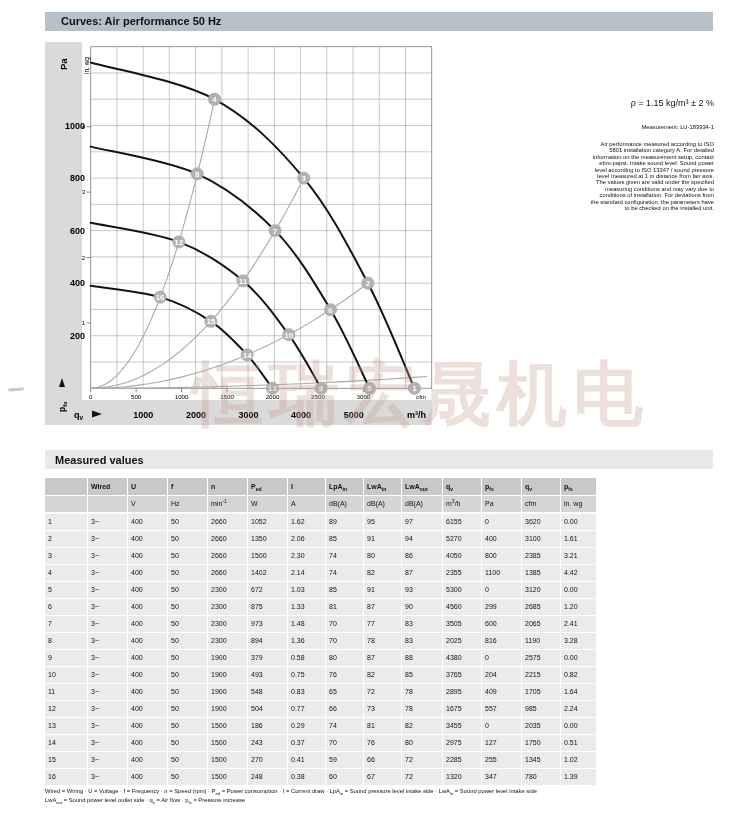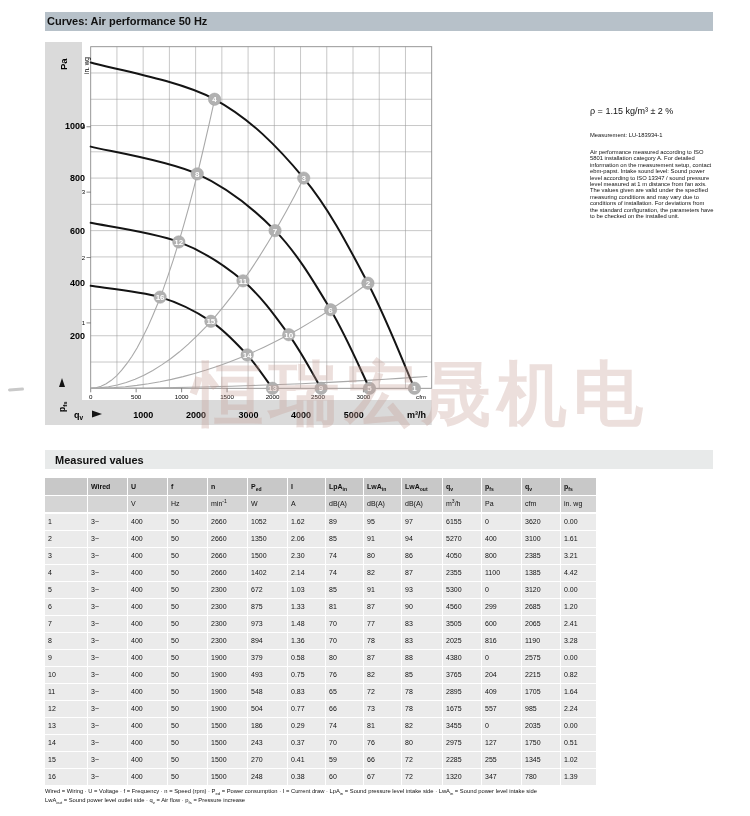--- a/index.html
+++ b/index.html
@@ -1,22 +1,22 @@
 <!DOCTYPE html>
 <html><head>
 <meta charset="utf-8">
 <style>
   html,body{margin:0;padding:0;background:#fff;}
   #page{position:relative;width:750px;height:816px;background:#fff;overflow:hidden;
         font-family:"Liberation Sans","DejaVu Sans",sans-serif;color:#111;}
   .band{position:absolute;left:45px;width:668px;font-weight:bold;font-size:11px;}
-  #curves-band{top:12px;height:19px;line-height:19px;padding-left:2px;box-sizing:border-box;}
+  #curves-band{top:12px;height:19px;line-height:19px;padding-left:16px;box-sizing:border-box;}
   #measured-band{top:450px;height:19px;line-height:21px;padding-left:10px;box-sizing:border-box;}
   #chart-wrap{position:absolute;left:45px;top:40px;width:400px;height:390px;}
-  #right-panel{position:absolute;left:590px;top:106px;width:124px;}
+  #right-panel{position:absolute;left:590px;top:98px;width:124px;text-align:right;}
   #density-note{font-size:9px;margin:0 0 16px 0;}
   #measurement-ref{font-size:5.8px;margin:0 0 11px 0;}
   #info-paragraph{font-size:5.8px;line-height:6.4px;margin:0;}
   #wm-cjk{position:absolute;left:193px;top:348px;font-size:70px;font-weight:bold;
           letter-spacing:6px;color:rgba(196,158,150,0.33);white-space:nowrap;pointer-events:none;}
   #wm-url{position:absolute;left:148px;top:422px;font-size:29px;letter-spacing:12px;
           color:rgba(182,182,182,0.5);white-space:nowrap;pointer-events:none;}
   #stamp-fragment{position:absolute;left:8px;top:388px;width:16px;height:3px;
           background:#c9c9c9;border-radius:2px;transform:rotate(-4deg);}
   #table-wrap{position:absolute;left:45px;top:478px;}

